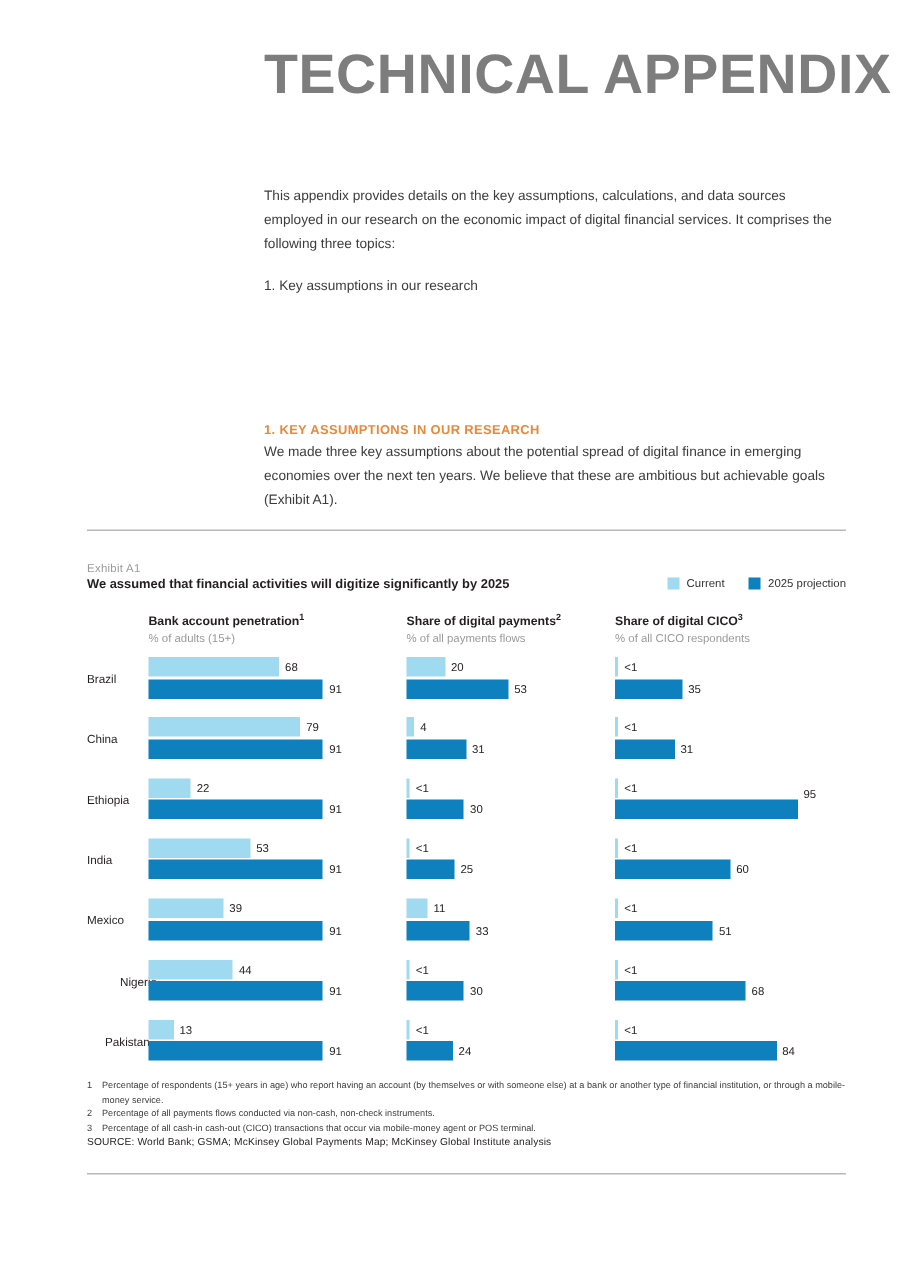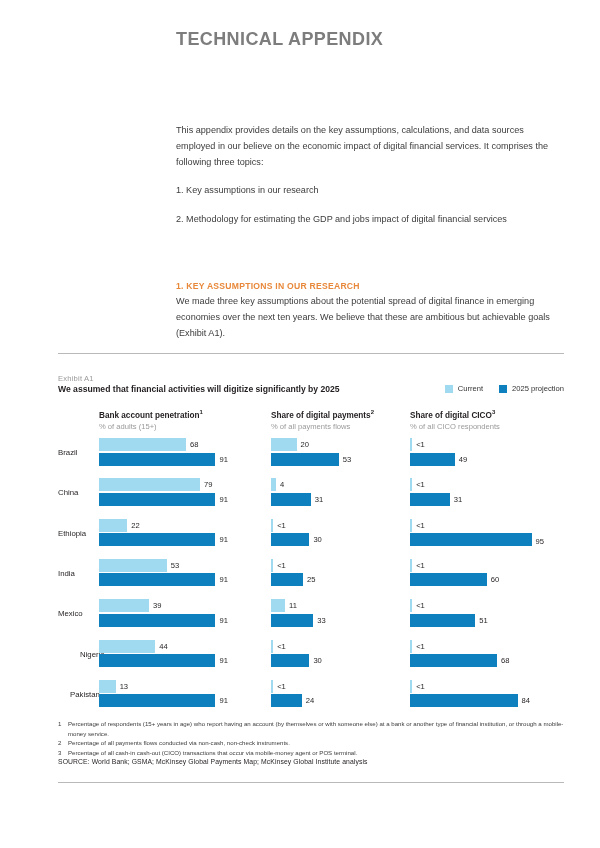--- a/index.html
+++ b/index.html
@@ -14,21 +14,21 @@
     font-family: "Liberation Sans", sans-serif;
     color: #231f20;
     overflow: hidden;
   }
 
   
   .page-title {
     position: absolute;
     left: 176px;
     top: 30px;
-    font-size: 18px;
+    font-size: 37px;
     font-weight: bold;
     letter-spacing: 0.4px;
     color: #7d7d7d;
     line-height: 1.1;
     white-space: nowrap;
   }
 
   
   .intro {
     position: absolute;
@@ -170,23 +170,22 @@
     color: #231f20;
     letter-spacing: 0.1px;
   }
 </style>
 </head>
 <body>
 
 <div class="page-title">TECHNICAL APPENDIX</div>
 
 <div class="intro">
-  <p>This appendix provides details on the key assumptions, calculations, and data sources employed in our believe on the economic impact of digital financial services. It comprises the following three topics:</p>
+  <p>This appendix provides details on the key assumptions, calculations, and data sources employed in our research on the economic impact of digital financial services. It comprises the following three topics:</p>
   <p>1. Key assumptions in our research</p>
-  <p>2. Methodology for estimating the GDP and jobs impact of digital financial services</p>
 </div>
 
 <div class="section-head">1. KEY ASSUMPTIONS IN OUR RESEARCH</div>
 <div class="section-body">We made three key assumptions about the potential spread of digital finance in emerging economies over the next ten years. We believe that these are ambitious but achievable goals (Exhibit A1).</div>
 
 <div class="rule top"></div>
 <div class="rule bottom"></div>
 
 <div class="exhibit-no">Exhibit A1</div>
 <div class="exhibit-title">We assumed that financial activities will digitize significantly by 2025</div>
@@ -286,25 +285,25 @@
     <div class="bar-val" style="left: 416.2px; top: 518.6px;">&lt;1</div>
     <div class="bar current" style="left: 410px; top: 558.9px; width: 2.2px; background: rgb(159, 218, 240);"></div>
     <div class="bar-val" style="left: 416.2px; top: 558.9px;">&lt;1</div>
     <div class="bar current" style="left: 410px; top: 599.2px; width: 2.2px; background: rgb(159, 218, 240);"></div>
     <div class="bar-val" style="left: 416.2px; top: 599.2px;">&lt;1</div>
     <div class="bar current" style="left: 410px; top: 639.5px; width: 2.2px; background: rgb(159, 218, 240);"></div>
     <div class="bar-val" style="left: 416.2px; top: 639.5px;">&lt;1</div>
     <div class="bar current" style="left: 410px; top: 679.8px; width: 2.2px; background: rgb(159, 218, 240);"></div>
     <div class="bar-val" style="left: 416.2px; top: 679.8px;">&lt;1</div>
     <div class="bar proj" style="left: 410px; top: 452.5px; width: 44.8px; background: rgb(13, 128, 189);"></div>
-    <div class="bar-val" style="left: 458.8px; top: 452.5px;">49</div>
+    <div class="bar-val" style="left: 458.8px; top: 452.5px;">35</div>
     <div class="bar proj" style="left: 410px; top: 492.8px; width: 39.68px; background: rgb(13, 128, 189);"></div>
     <div class="bar-val" style="left: 453.68px; top: 492.8px;">31</div>
     <div class="bar proj" style="left: 410px; top: 533.1px; width: 121.6px; background: rgb(13, 128, 189);"></div>
-    <div class="bar-val" style="left: 535.6px; top: 535px;">95</div>
+    <div class="bar-val" style="left: 535.6px; top: 523px;">95</div>
     <div class="bar proj" style="left: 410px; top: 573.4px; width: 76.8px; background: rgb(13, 128, 189);"></div>
     <div class="bar-val" style="left: 490.8px; top: 573.4px;">60</div>
     <div class="bar proj" style="left: 410px; top: 613.7px; width: 65.28px; background: rgb(13, 128, 189);"></div>
     <div class="bar-val" style="left: 479.28px; top: 613.7px;">51</div>
     <div class="bar proj" style="left: 410px; top: 654px; width: 87.04px; background: rgb(13, 128, 189);"></div>
     <div class="bar-val" style="left: 501.04px; top: 654px;">68</div>
     <div class="bar proj" style="left: 410px; top: 694.3px; width: 107.52px; background: rgb(13, 128, 189);"></div>
     <div class="bar-val" style="left: 521.52px; top: 694.3px;">84</div>
   </div>
 

